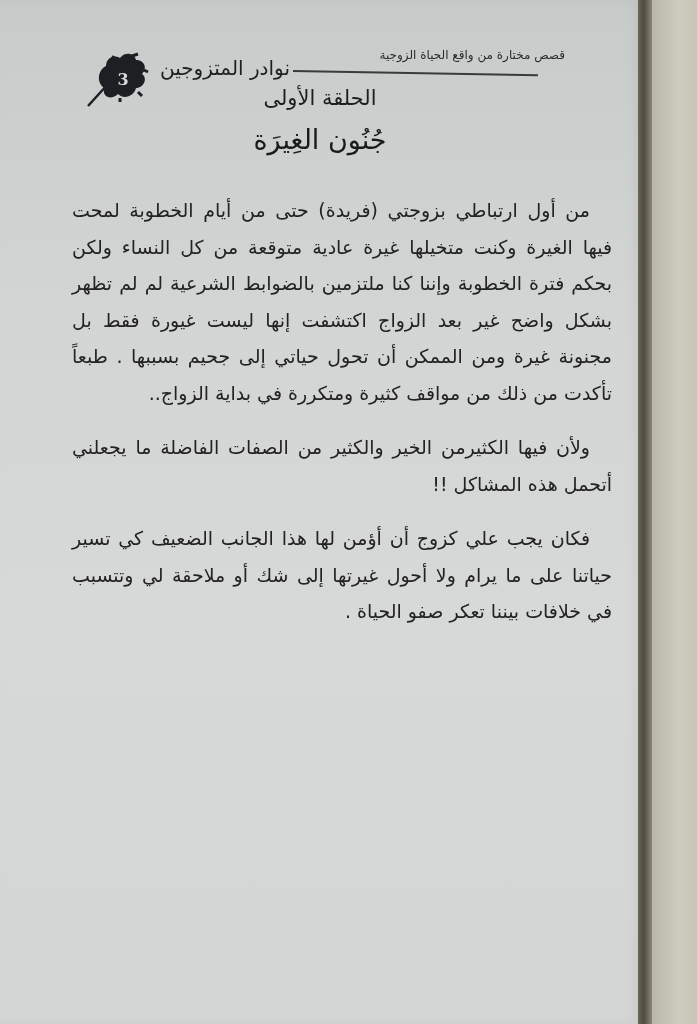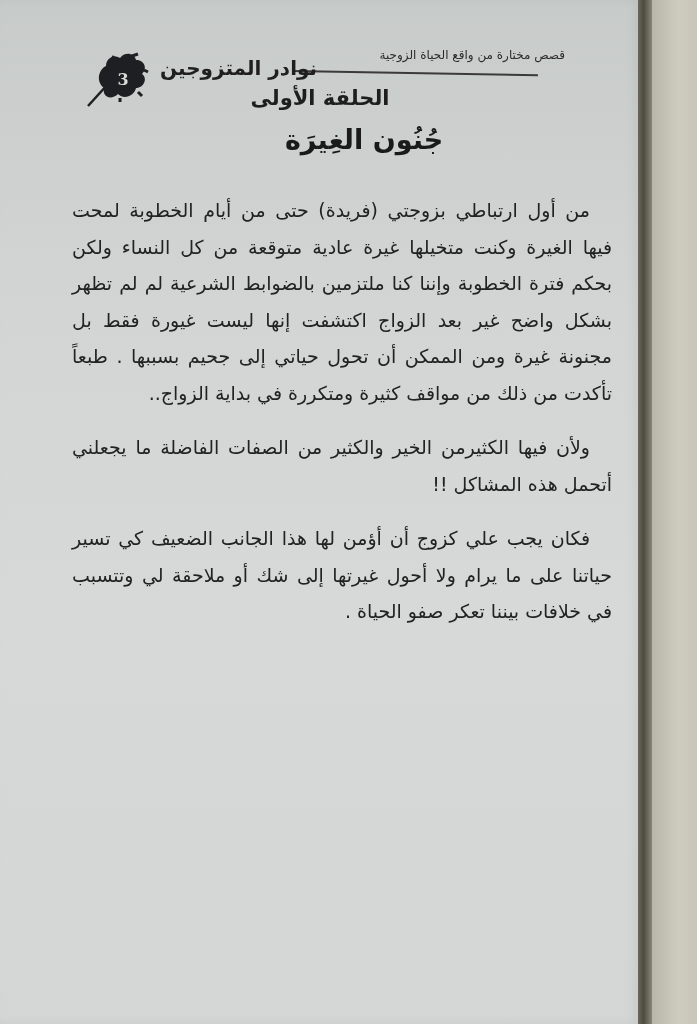--- a/index.html
+++ b/index.html
@@ -66,21 +66,21 @@
       height: 2px;
       background: #3a3a3a;
       transform: rotate(1deg);
       transform-origin: left center;
     }
     .header-book-title {
       position: absolute;
       left: 90px;
       top: 12px;
       font-size: 20px;
-      font-weight: bold;
+      font-weight: normal;
       color: #1f1f1f;
       direction: rtl;
       white-space: nowrap;
     }
     .leaf-badge {
       position: absolute;
       left: 10px;
       top: 4px;
       width: 70px;
       height: 60px;
@@ -103,35 +103,34 @@
     }
 
     
     .chapter-label {
       position: absolute;
       top: 86px;
       left: 0;
       width: 640px;
       text-align: center;
       font-size: 21px;
-      font-weight: bold;
+      font-weight: normal;
       color: #1e1e1e;
       direction: rtl;
     }
     .chapter-title {
       position: absolute;
       top: 124px;
       left: 0;
       width: 640px;
       text-align: center;
       font-size: 27px;
-      font-weight: bold;
+      font-weight: normal;
       color: #1a1a1a;
       direction: rtl;
-      margin-left: 44px;
     }
 
     
     .body-text {
       position: absolute;
       top: 192px;
       left: 72px;
       width: 540px;
       direction: rtl;
       text-align: justify;

